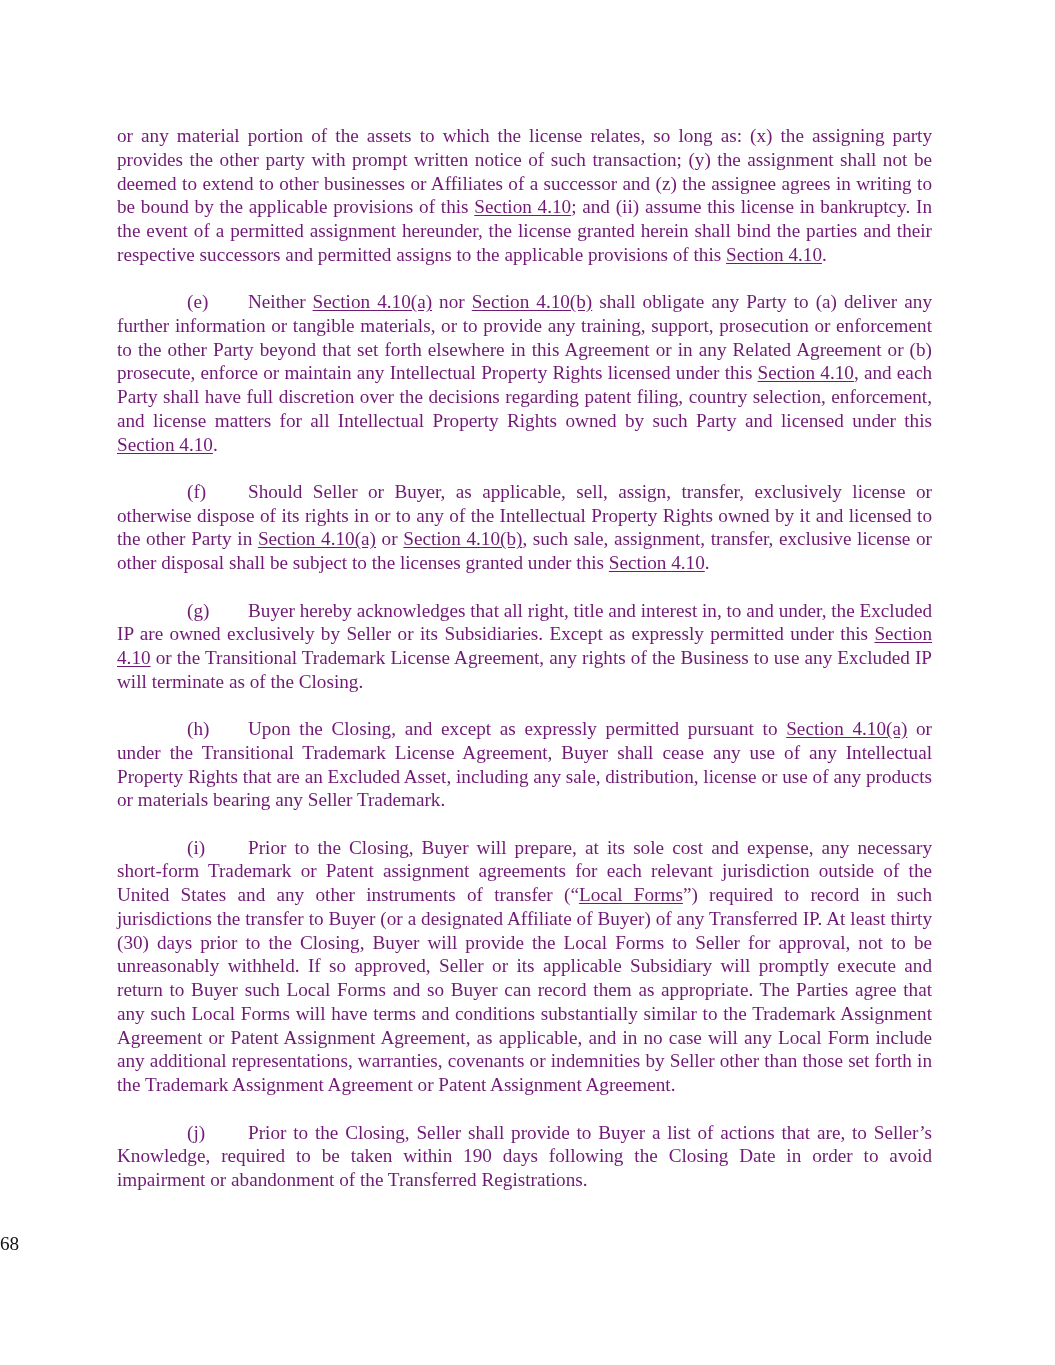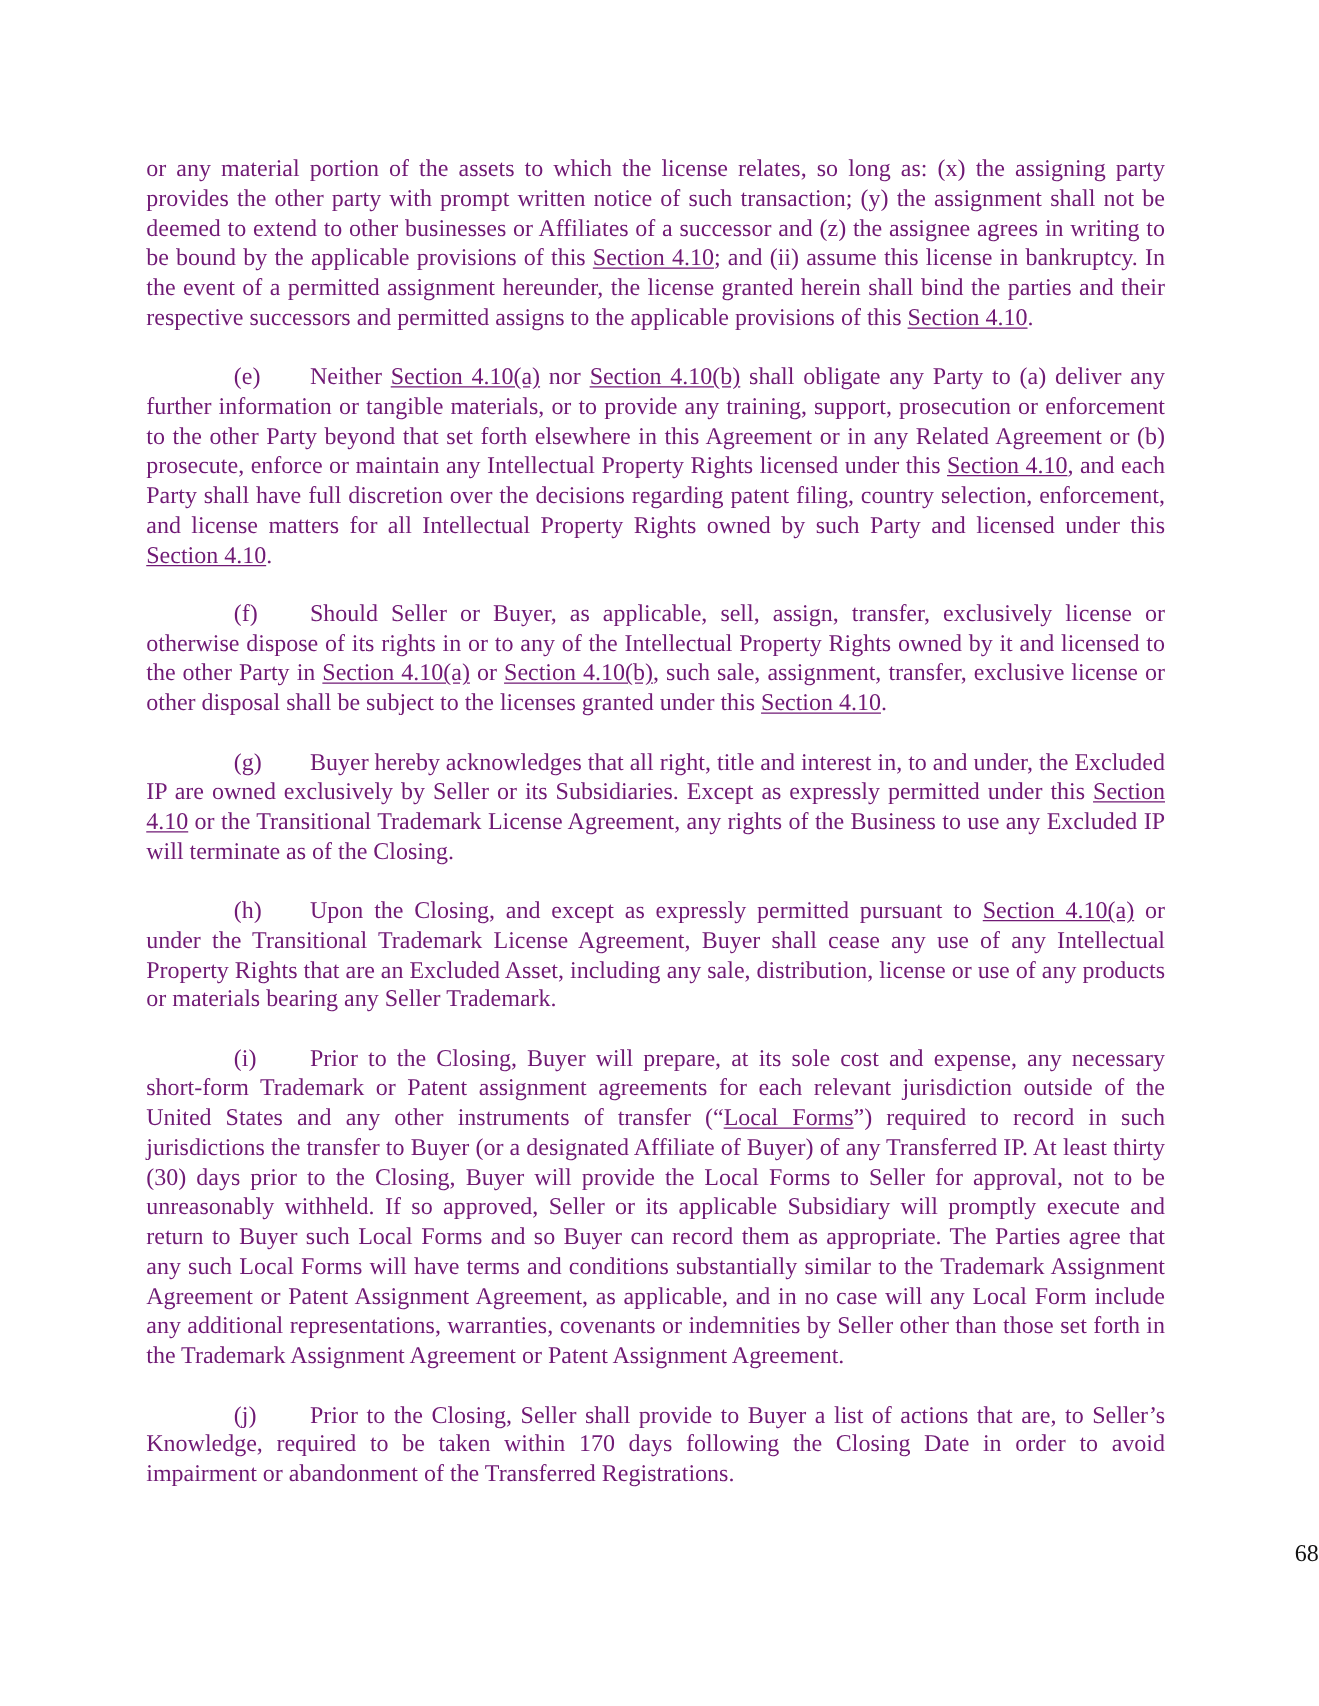--- a/index.html
+++ b/index.html
@@ -22,32 +22,32 @@
   .para.indent .label {
     display: inline-block;
     width: 61px;
     margin-left: 70px;
   }
   u, .ref { text-decoration: underline; text-underline-offset: 2px; }
   .page-number {
     position: absolute;
     left: 0; width: 1055px;
     top: 1233px;
-    text-align: right;
+    text-align: left;
     font-family: "Liberation Serif", "DejaVu Serif", serif;
     font-size: 19.2px;
     color: #111111;
   }
 </style>
 </head>
 <body>
 
 <div class="page" id="page-body">
     <p class="para"><span>or any material portion of the assets to which the license relates, so long as: (x) the assigning party provides the other party with prompt written notice of such transaction; (y) the assignment shall not be deemed to extend to other businesses or Affiliates of a successor and (z) the assignee agrees in writing to be bound by the applicable provisions of this </span><span class="ref">Section 4.10</span><span>; and (ii) assume this license in bankruptcy. In the event of a permitted assignment hereunder, the license granted herein shall bind the parties and their respective successors and permitted assigns to the applicable provisions of this </span><span class="ref">Section 4.10</span><span>.</span></p>
     <p class="para indent"><span class="label">(e)</span><span>Neither </span><span class="ref">Section 4.10(a)</span><span> nor </span><span class="ref">Section 4.10(b)</span><span> shall obligate any Party to (a) deliver any further information or tangible materials, or to provide any training, support, prosecution or enforcement to the other Party beyond that set forth elsewhere in this Agreement or in any Related Agreement or (b) prosecute, enforce or maintain any Intellectual Property Rights licensed under this </span><span class="ref">Section 4.10</span><span>, and each Party shall have full discretion over the decisions regarding patent filing, country selection, enforcement, and license matters for all Intellectual Property Rights owned by such Party and licensed under this </span><span class="ref">Section 4.10</span><span>.</span></p>
     <p class="para indent"><span class="label">(f)</span><span>Should Seller or Buyer, as applicable, sell, assign, transfer, exclusively license or otherwise dispose of its rights in or to any of the Intellectual Property Rights owned by it and licensed to the other Party in </span><span class="ref">Section 4.10(a)</span><span> or </span><span class="ref">Section 4.10(b)</span><span>, such sale, assignment, transfer, exclusive license or other disposal shall be subject to the licenses granted under this </span><span class="ref">Section 4.10</span><span>.</span></p>
     <p class="para indent"><span class="label">(g)</span><span>Buyer hereby acknowledges that all right, title and interest in, to and under, the Excluded IP are owned exclusively by Seller or its Subsidiaries. Except as expressly permitted under this </span><span class="ref">Section 4.10</span><span> or the Transitional Trademark License Agreement, any rights of the Business to use any Excluded IP will terminate as of the Closing.</span></p>
     <p class="para indent"><span class="label">(h)</span><span>Upon the Closing, and except as expressly permitted pursuant to </span><span class="ref">Section 4.10(a)</span><span> or under the Transitional Trademark License Agreement, Buyer shall cease any use of any Intellectual Property Rights that are an Excluded Asset, including any sale, distribution, license or use of any products or materials bearing any Seller Trademark.</span></p>
     <p class="para indent"><span class="label">(i)</span><span>Prior to the Closing, Buyer will prepare, at its sole cost and expense, any necessary short-form Trademark or Patent assignment agreements for each relevant jurisdiction outside of the United States and any other instruments of transfer (“</span><span class="ref">Local Forms</span><span>”) required to record in such jurisdictions the transfer to Buyer (or a designated Affiliate of Buyer) of any Transferred IP. At least thirty (30) days prior to the Closing, Buyer will provide the Local Forms to Seller for approval, not to be unreasonably withheld. If so approved, Seller or its applicable Subsidiary will promptly execute and return to Buyer such Local Forms and so Buyer can record them as appropriate. The Parties agree that any such Local Forms will have terms and conditions substantially similar to the Trademark Assignment Agreement or Patent Assignment Agreement, as applicable, and in no case will any Local Form include any additional representations, warranties, covenants or indemnities by Seller other than those set forth in the Trademark Assignment Agreement or Patent Assignment Agreement.</span></p>
-    <p class="para indent"><span class="label">(j)</span><span>Prior to the Closing, Seller shall provide to Buyer a list of actions that are, to Seller’s Knowledge, required to be taken within 170 days following the Closing Date in order to avoid impairment or abandonment of the Transferred Registrations.</span></p>
+    <p class="para indent"><span class="label">(j)</span><span>Prior to the Closing, Seller shall provide to Buyer a list of actions that are, to Seller’s Knowledge, required to be taken within 190 days following the Closing Date in order to avoid impairment or abandonment of the Transferred Registrations.</span></p>
   </div>
 
 <div class="page-number">68</div>
 
 </body></html>

